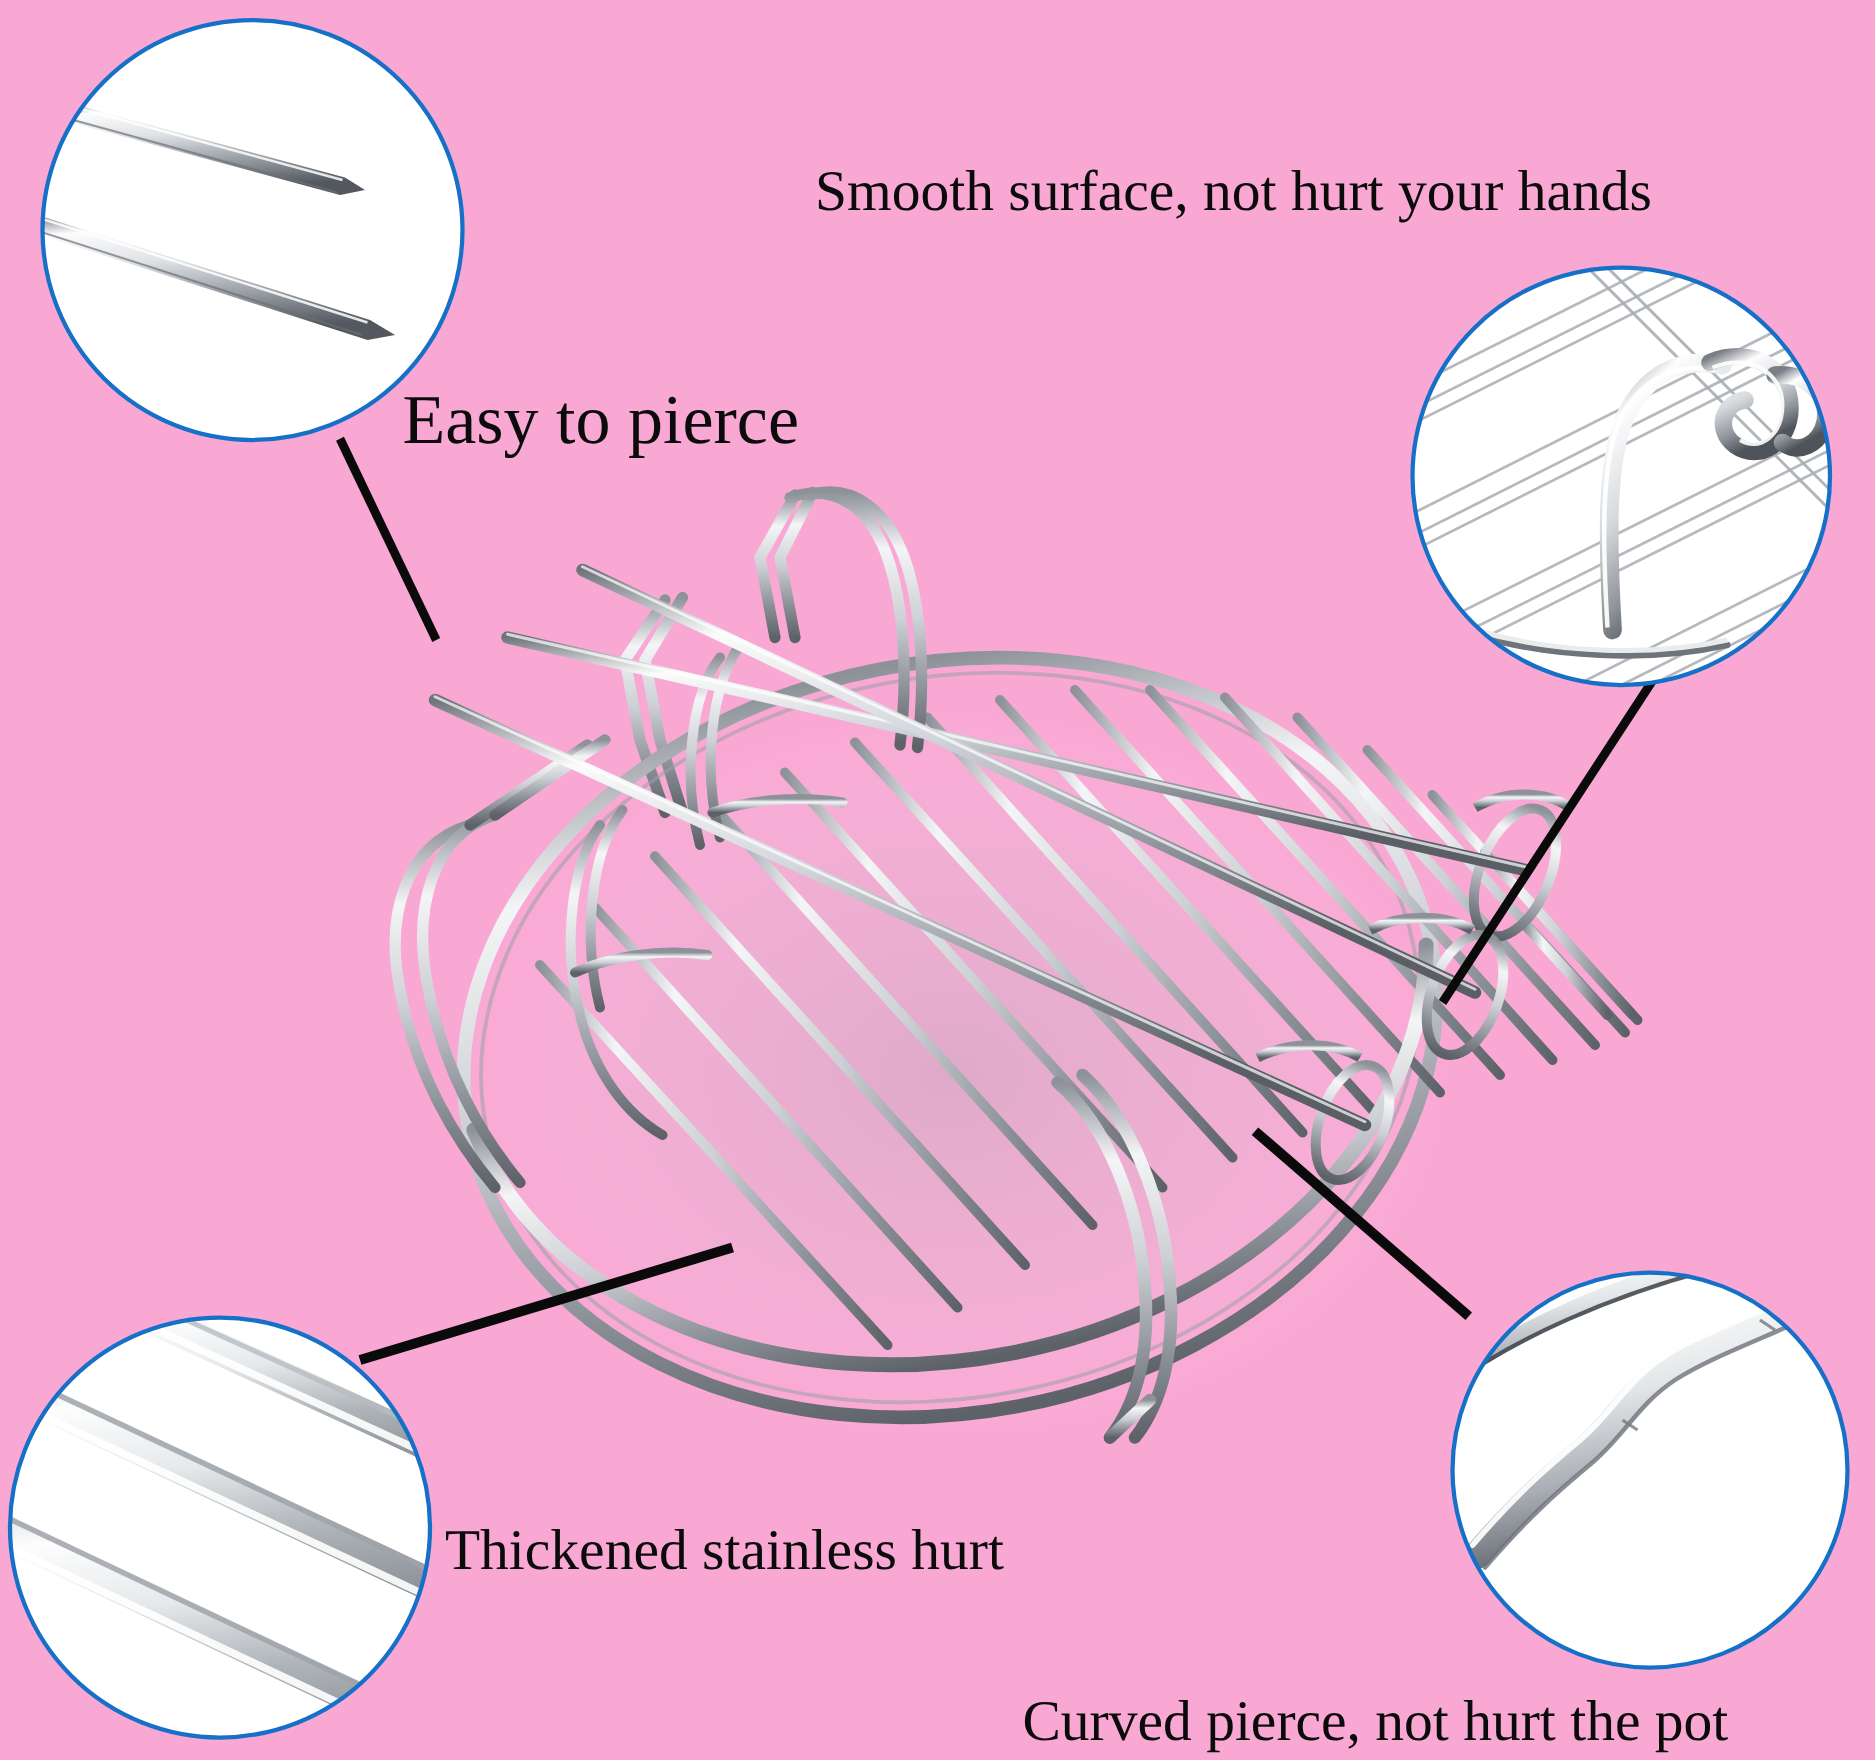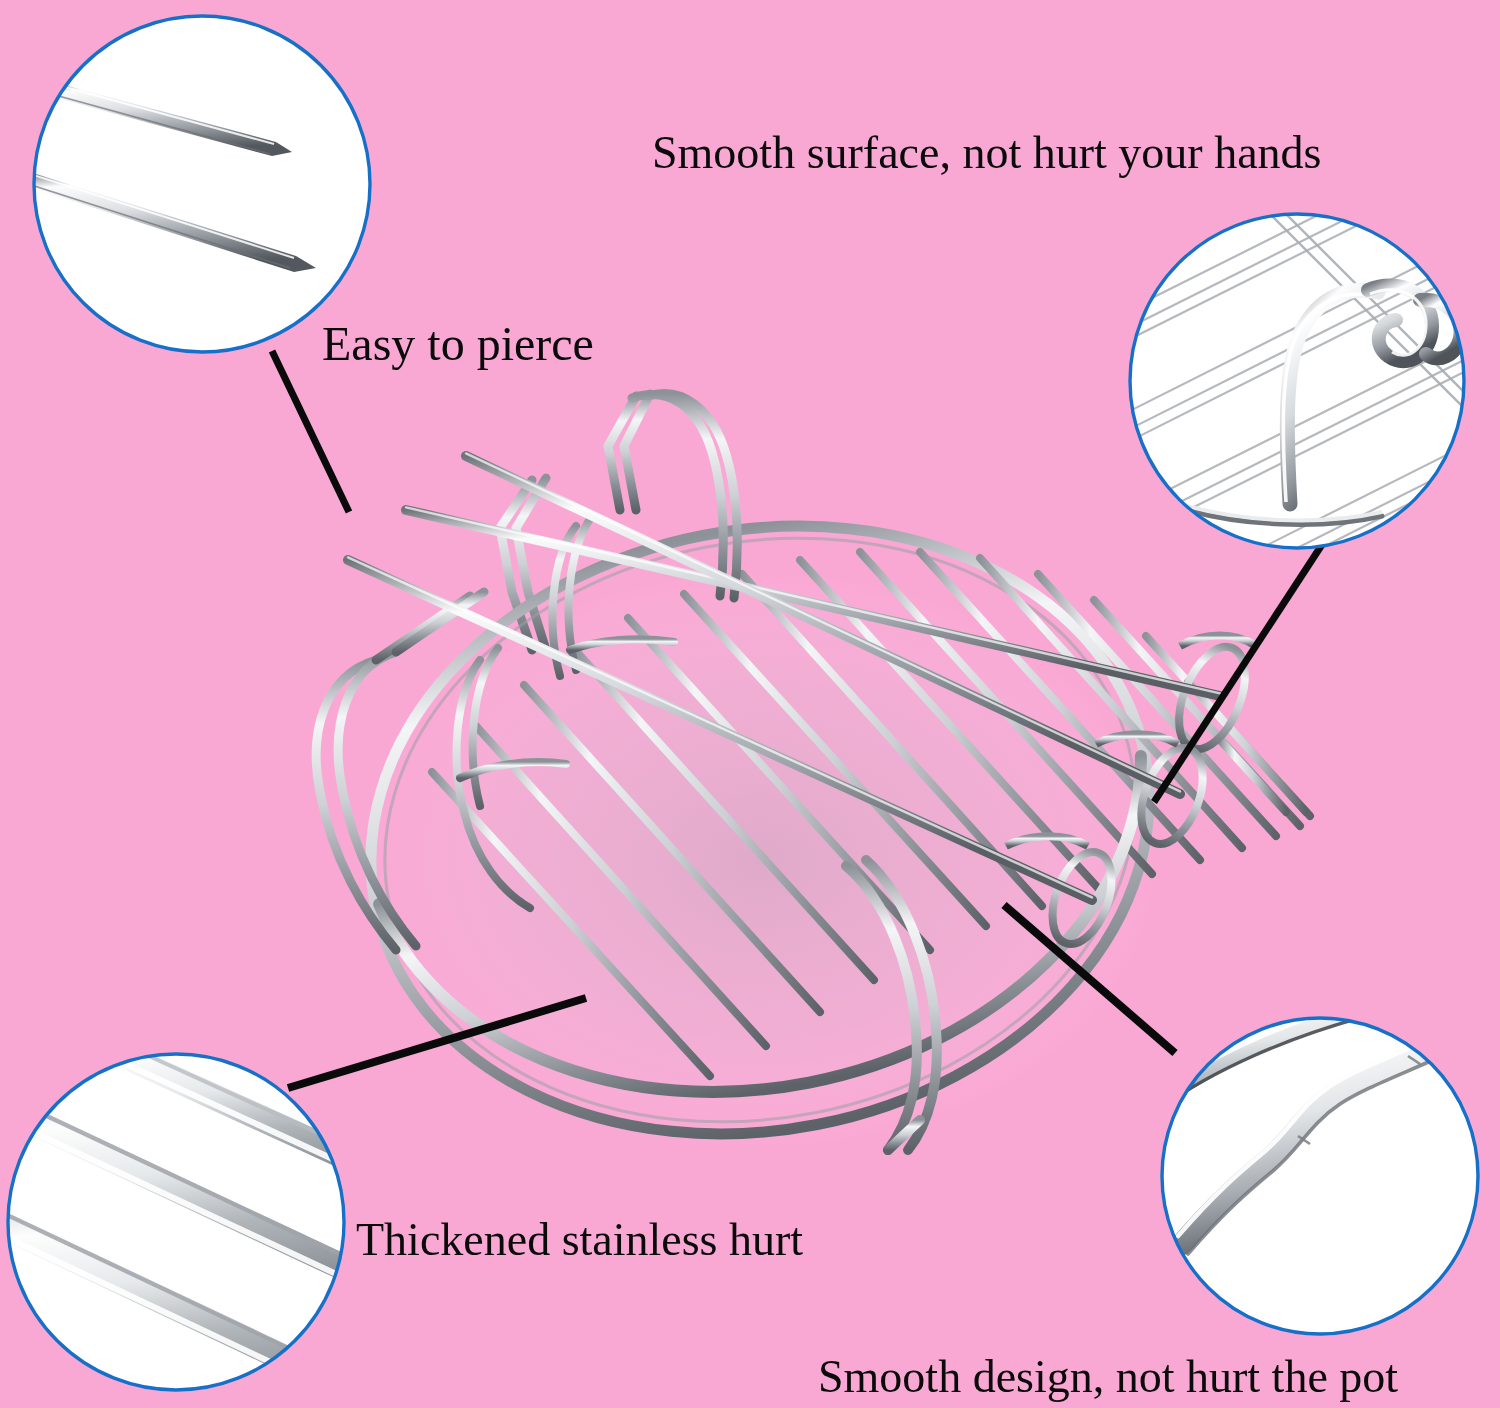--- a/index.html
+++ b/index.html
@@ -312,19 +312,19 @@
       <g stroke="#7a7f85" stroke-width="2.6" opacity="0.85">
         <path d="M140,122 L152,130"></path>
         <path d="M250,42 L262,50"></path>
       </g>
     </g>
     <circle cx="162" cy="162" r="158" fill="none" stroke="#1670C8" stroke-width="3.4"></circle>
   </svg>
 
   <div class="label" style="left:652px;top:126px;font-size:46px;">Smooth surface, not hurt your hands</div>
 
-  <div class="label" style="left:322px;top:316px;font-size:48px;">Easy to pierce</div>
+  <div class="label" style="left:322px;top:304px;font-size:56px;">Easy to pierce</div>
 
   <div class="label" style="left:356px;top:1213px;font-size:46px;">Thickened stainless hurt</div>
 
-  <div class="label" style="left:818px;top:1350px;font-size:46px;">Smooth design, not hurt the pot</div>
+  <div class="label" style="left:818px;top:1350px;font-size:46px;">Curved pierce, not hurt the pot</div>
 
 </div>
 
 </body></html>

